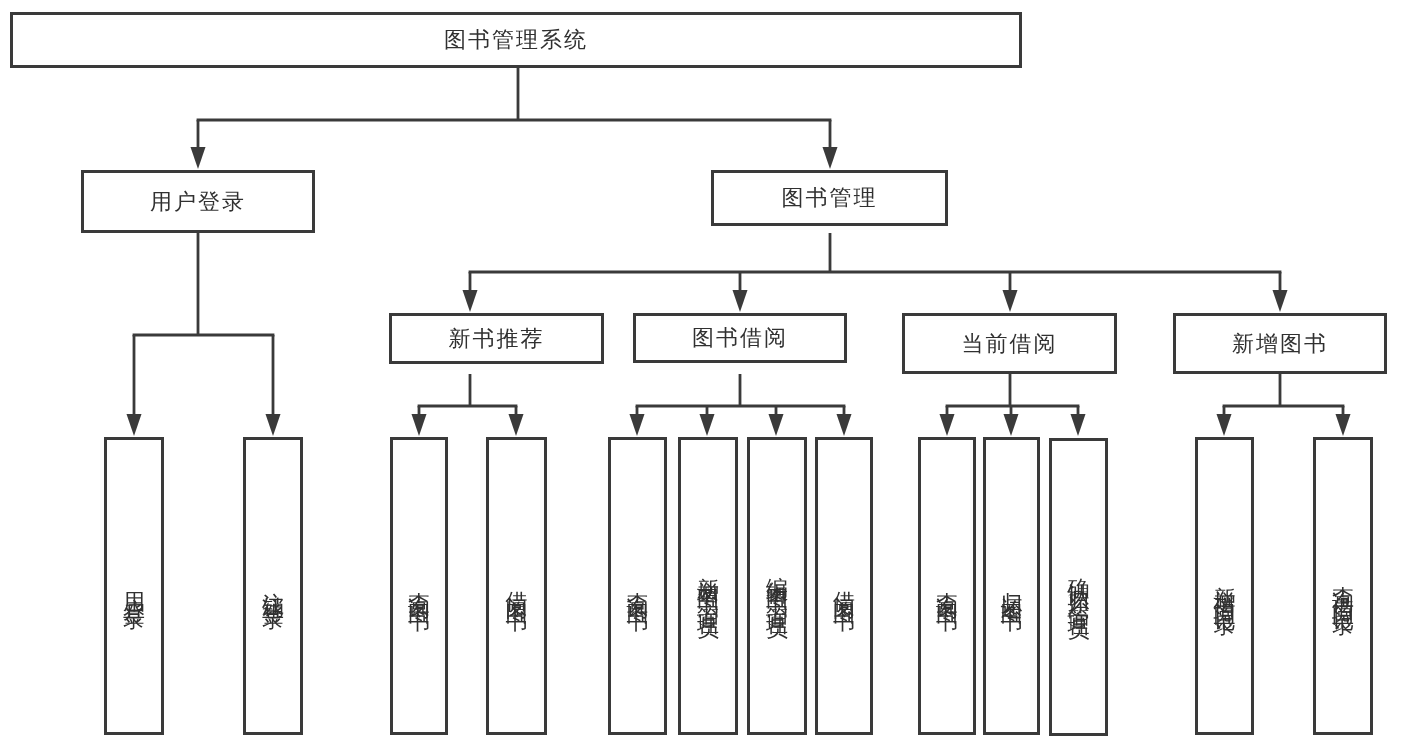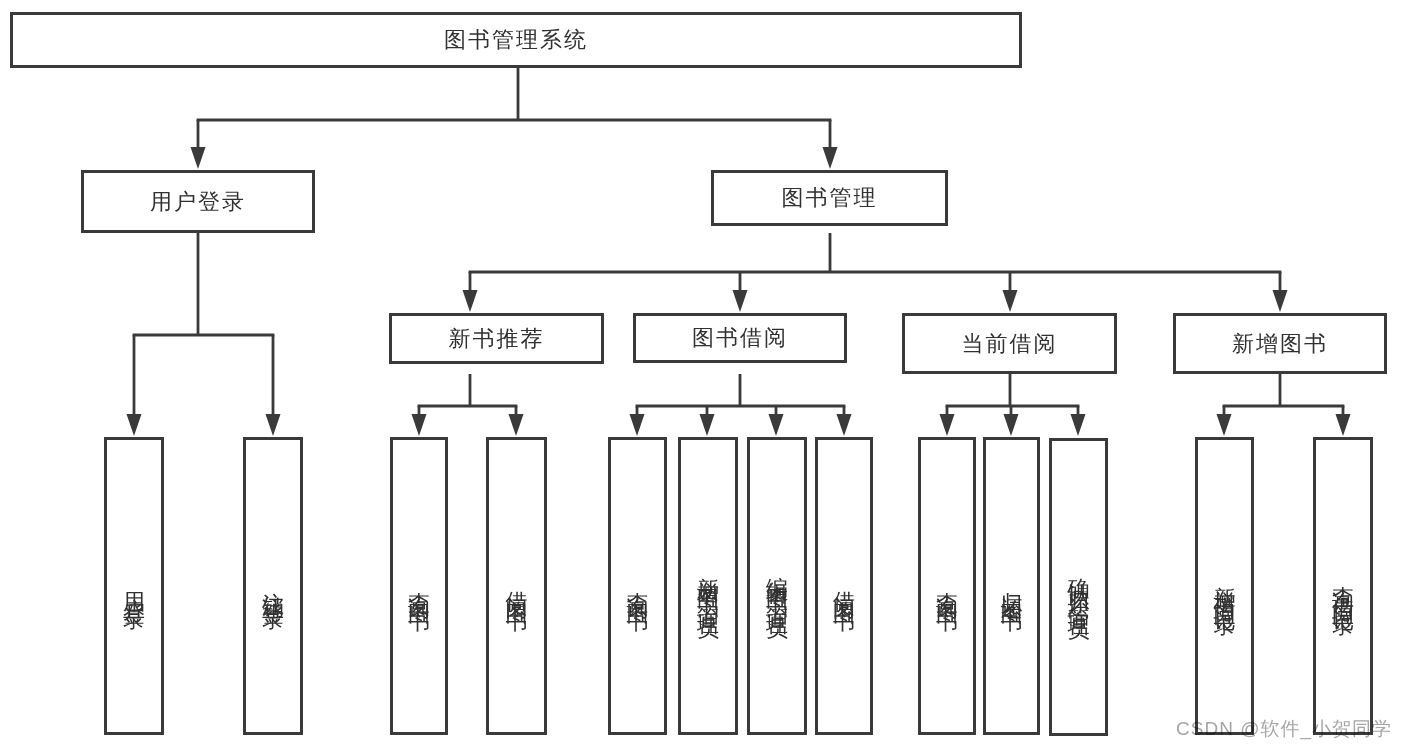--- a/index.html
+++ b/index.html
@@ -194,15 +194,14 @@
     <span class="vtext">确认归还（管理员）</span>
   </div>
 
   <div class="node vbox" style="left:1195px; top:437px; width:59px; height:298px;">
     <span class="vtext">新增借阅记录</span>
   </div>
   <div class="node vbox" style="left:1313px; top:437px; width:60px; height:298px;">
     <span class="vtext">查询借阅记录</span>
   </div>
 
-  <div class="watermark">CSDN @软件_小贺同学</div>
 
 </div>
 
 </body></html>

